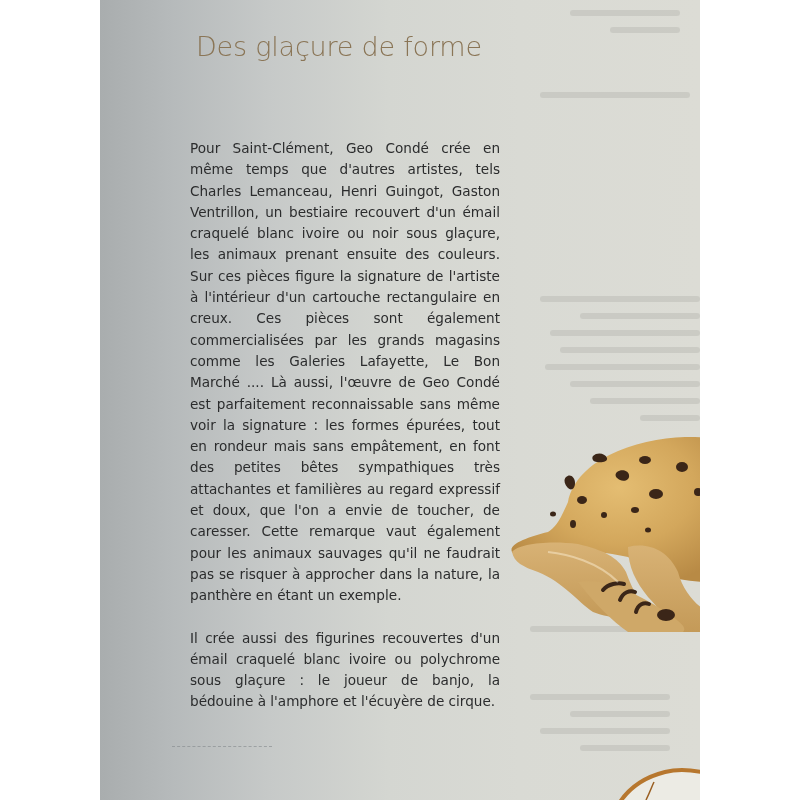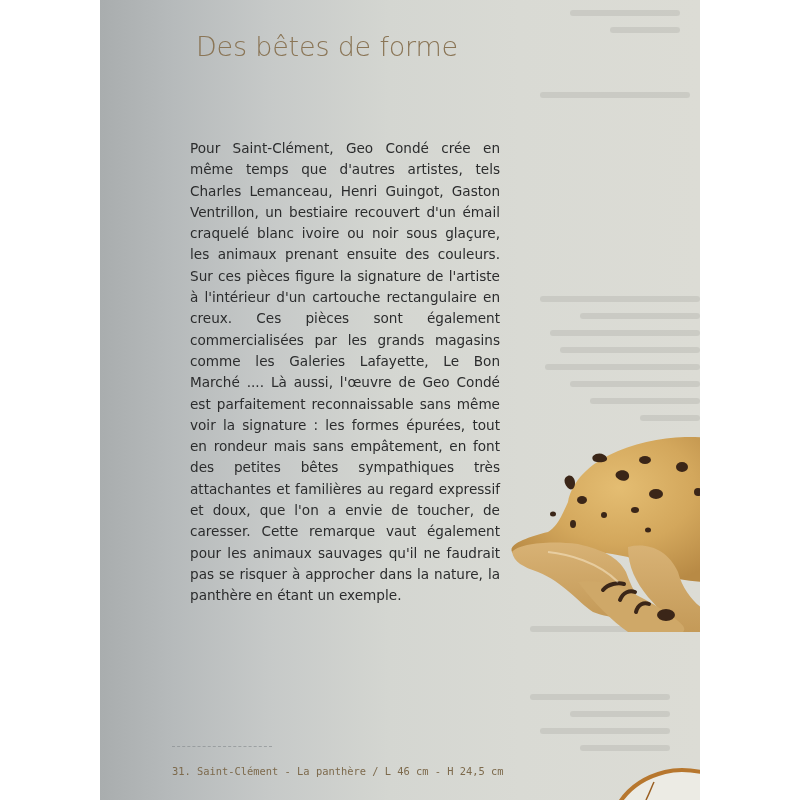--- a/index.html
+++ b/index.html
@@ -126,25 +126,26 @@
     <span class="bleed-line"><span class="bleed-bar" style="width:120px"></span></span>
   </div>
   <div class="bleed" style="left:430px; top:688px;">
     <span class="bleed-line"><span class="bleed-bar" style="width:140px"></span></span>
     <span class="bleed-line"><span class="bleed-bar" style="width:100px"></span></span>
     <span class="bleed-line"><span class="bleed-bar" style="width:130px"></span></span>
     <span class="bleed-line"><span class="bleed-bar" style="width:90px"></span></span>
   </div>
 
   <h1 class="heading" style="margin:0;">
-    <span>Des bêtes de forme</span>
+    <span>Des glaçure de forme</span>
   </h1>
 
   <div class="body">
     <p>Pour Saint-Clément, Geo Condé crée en même temps que d'autres artistes, tels Charles Lemanceau, Henri Guingot, Gaston Ventrillon, un bestiaire recouvert d'un émail craquelé blanc ivoire ou noir sous glaçure, les animaux prenant ensuite des couleurs. Sur ces pièces figure la signature de l'artiste à l'intérieur d'un cartouche rectangulaire en creux. Ces pièces sont également commercialisées par les grands magasins comme les Galeries Lafayette, Le Bon Marché .... Là aussi, l'œuvre de Geo Condé est parfaitement reconnaissable sans même voir la signature : les formes épurées, tout en rondeur mais sans empâtement, en font des petites bêtes sympathiques très attachantes et familières au regard expressif et doux, que l'on a envie de toucher, de caresser. Cette remarque vaut également pour les animaux sauvages qu'il ne faudrait pas se risquer à approcher dans la nature, la panthère en étant un exemple.</p>
+    <p>Il crée aussi des figurines recouvertes d'un émail craquelé blanc ivoire ou polychrome sous glaçure : le joueur de banjo, la bédouine à l'amphore et l'écuyère de cirque.</p>
   </div>
 
   <svg class="panther" viewBox="0 0 200 200">
     <defs>
       <radialGradient id="pbody" cx="55%" cy="35%" r="70%">
         <stop offset="0%" stop-color="#e4bd72"></stop>
         <stop offset="55%" stop-color="#d3a75c"></stop>
         <stop offset="100%" stop-color="#b88a45"></stop>
       </radialGradient>
       <linearGradient id="pleg" x1="0" y1="0" x2="0" y2="1">
@@ -185,15 +186,14 @@
 
   <svg class="bottom-fig" viewBox="0 0 100 40">
     <path d="M10 40 C20 25, 35 15, 55 10 C70 6, 85 8, 100 12 L100 40 Z" fill="#ecebe4"></path>
     <path d="M10 40 C20 25, 35 15, 55 10 C70 6, 85 8, 100 12" stroke="#b7772e" stroke-width="4" fill="none" stroke-linecap="round"></path>
     <path d="M36 38 C40 30, 42 24, 44 20" stroke="#9a5f22" stroke-width="1.5" fill="none"></path>
   </svg>
 
   <div class="separator"></div>
 
   <div class="captions">
-    <div>31. Saint-Clément - La panthère / L 46 cm - H 24,5 cm</div>
   </div>
 </div>
 
 </body></html>

